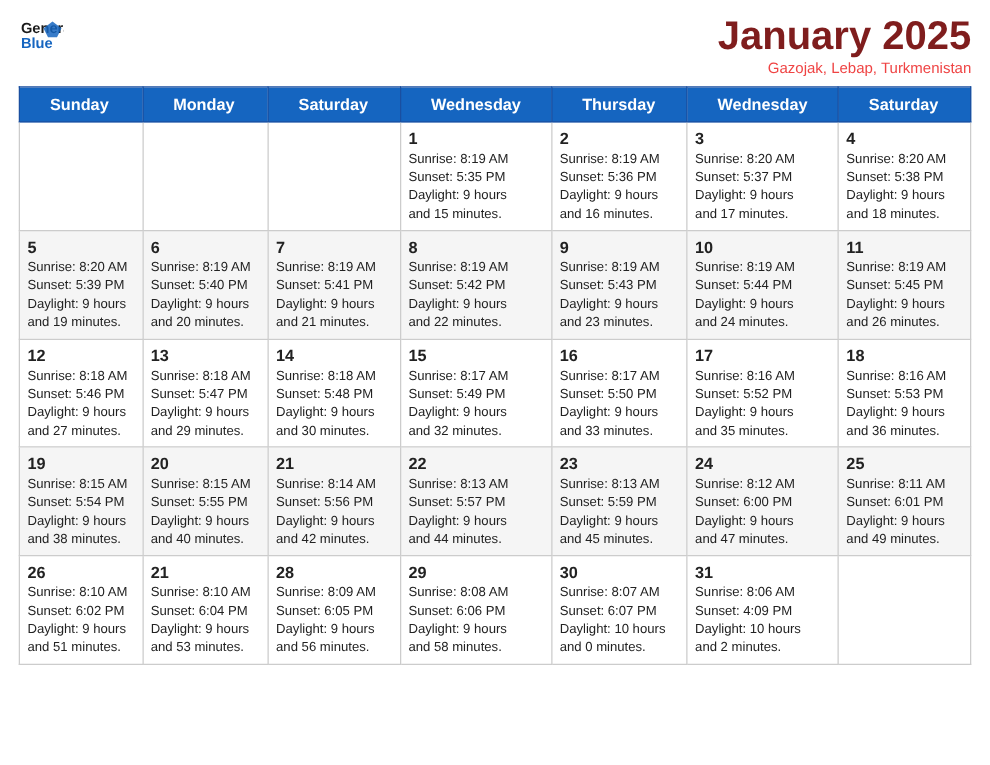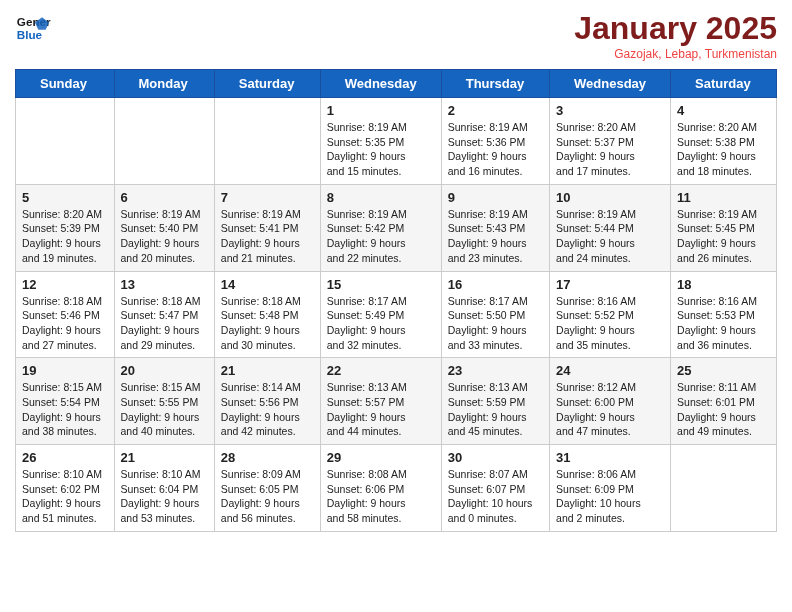--- a/index.html
+++ b/index.html
@@ -330,21 +330,21 @@
           <td>
             <div class="day-num">30</div>
             <div class="day-info" style="white-space: pre-line;">Sunrise: 8:07 AM
 Sunset: 6:07 PM
 Daylight: 10 hours
 and 0 minutes.</div>
           </td>
           <td>
             <div class="day-num">31</div>
             <div class="day-info" style="white-space: pre-line;">Sunrise: 8:06 AM
-Sunset: 6:09 PM
+Sunset: 4:09 PM
 Daylight: 10 hours
 and 2 minutes.</div>
           </td>
           <td class="empty-cell"></td>
         </tr>
       </tbody>
   </table>
 </div>
 
 </body></html>

